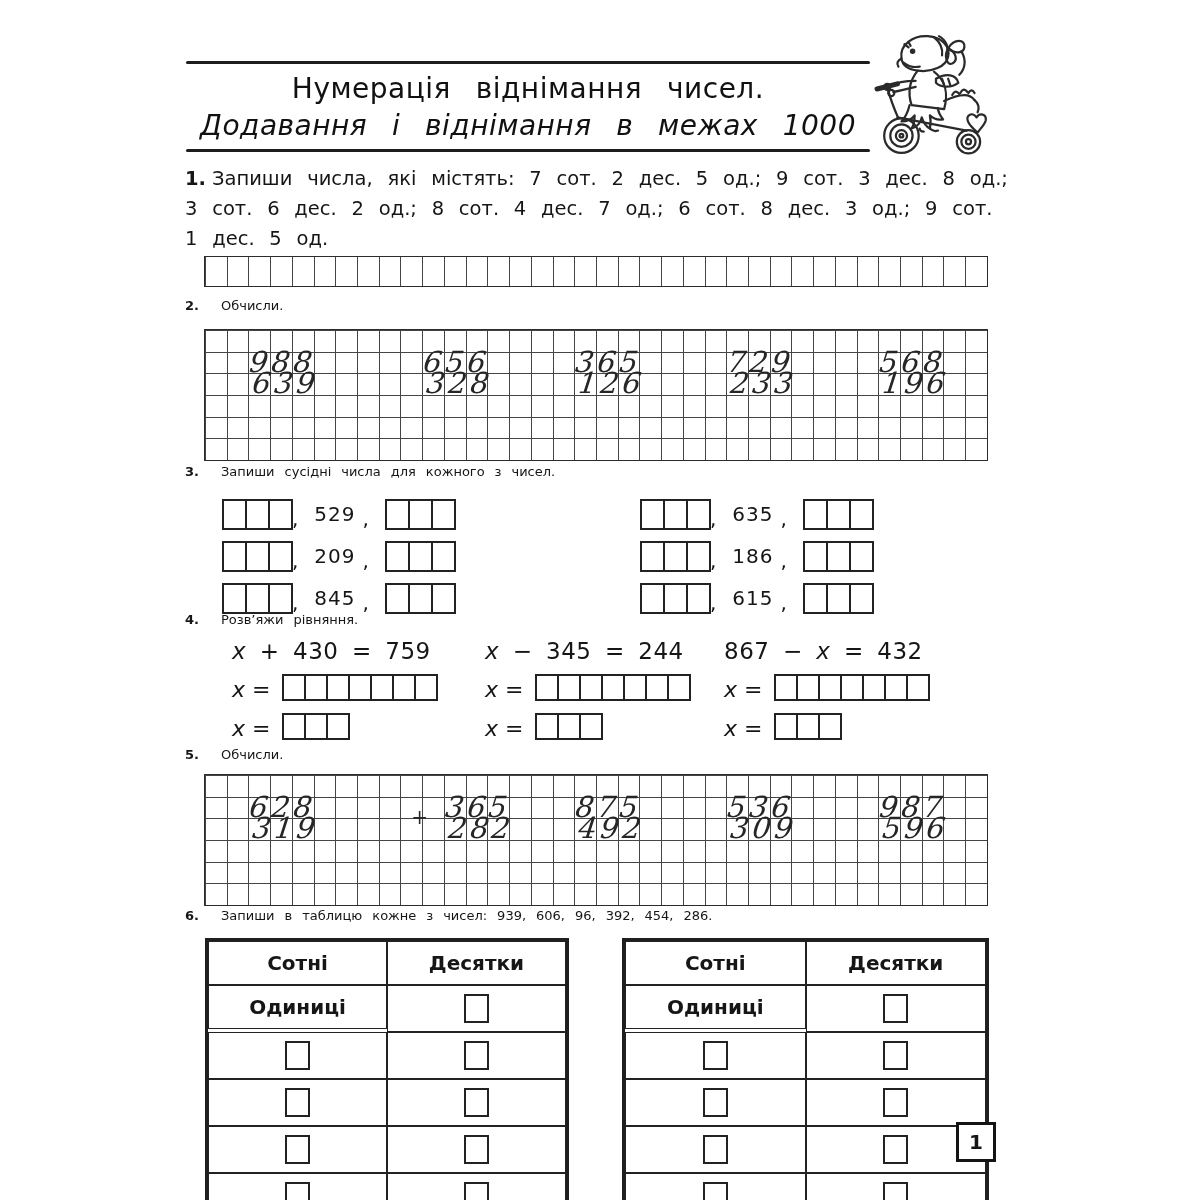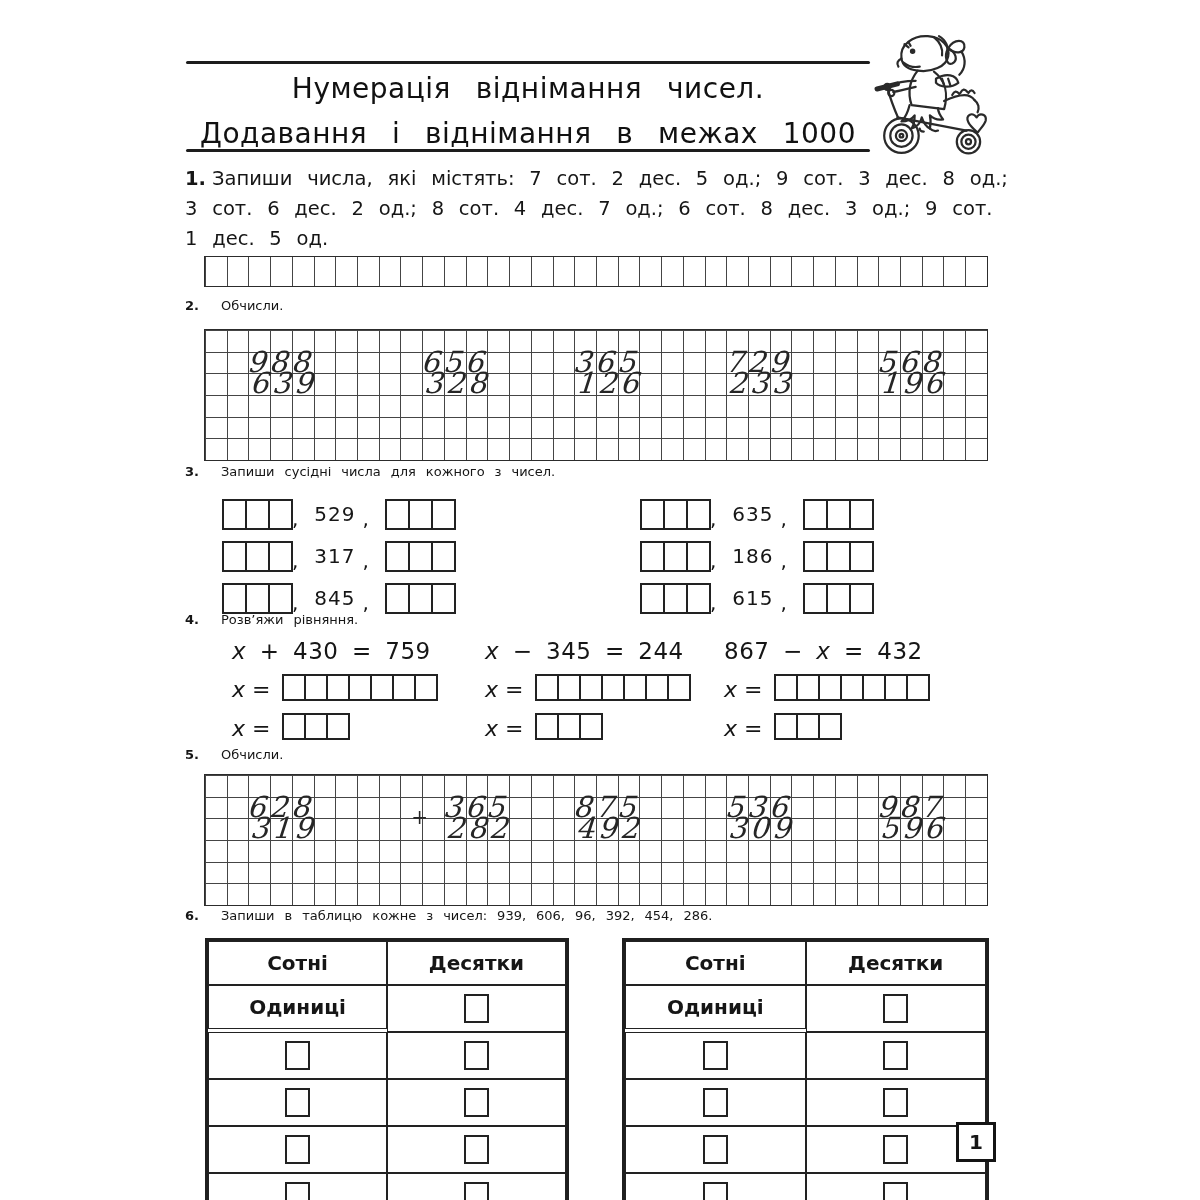--- a/index.html
+++ b/index.html
@@ -66,21 +66,21 @@
   .dragon{position:absolute;left:862px;top:28px;width:152px;height:132px;}
 </style>
 </head>
 <body>
 
 <div class="page">
 
   <section>
     <div class="rule" style="left:186px;top:61px;width:684px;"></div>
     <div class="title-line" style="top:72px;">Нумерація віднімання чисел.</div>
-    <div class="title-line" style="top:117px;">Додавання і віднімання в межах 1000</div>
+    <div class="title-line" style="top:109px;font-style:italic;">Додавання і віднімання в межах 1000</div>
     <div class="rule" style="left:186px;top:149px;width:684px;"></div>
 
     <svg class="dragon" viewBox="0 0 140 130">
       <g fill="none" stroke="#2a2a2a" stroke-width="2.2" stroke-linecap="round" stroke-linejoin="round">
         <circle cx="34" cy="106" r="17"></circle>
           <circle cx="34" cy="106" r="11"></circle>
           <circle cx="34" cy="106" r="5.5"></circle>
           <circle cx="34" cy="106" r="1.8"></circle>
         <circle cx="100" cy="112" r="11.5"></circle>
           <circle cx="100" cy="112" r="7"></circle>
@@ -181,21 +181,21 @@
           <span class="wbox"></span>
         </span>
     </div>
     <div class="t3-row" style="left:222px;top:539px;">
       <span class="t3-group">
           <span class="wbox"></span>
           <span class="wbox"></span>
           <span class="wbox"></span>
         </span>
         <span class="t3-sep">,</span>
-      <span class="t3-num">317</span>
+      <span class="t3-num">209</span>
         <span class="t3-sep">,</span>
       <span class="t3-group" style="margin-left:10px;">
           <span class="wbox"></span>
           <span class="wbox"></span>
           <span class="wbox"></span>
         </span>
     </div>
     <div class="t3-row" style="left:222px;top:581px;">
       <span class="t3-group">
           <span class="wbox"></span>

